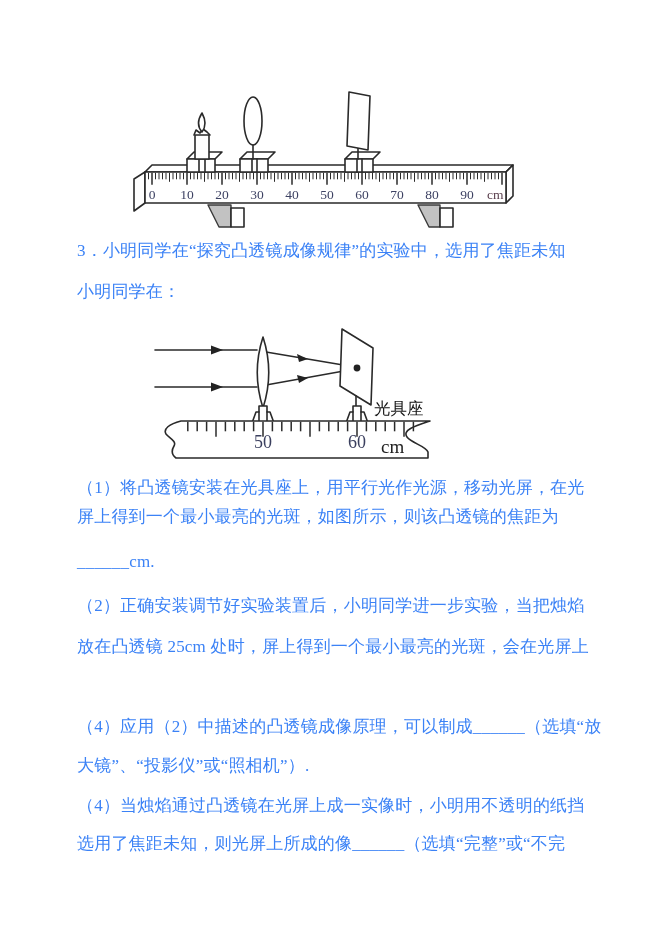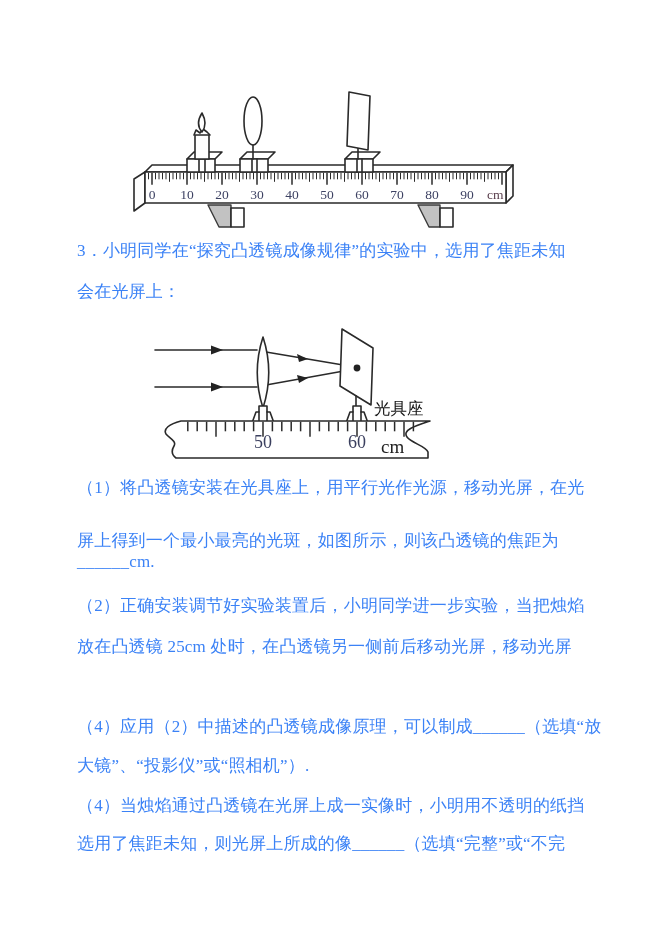--- a/index.html
+++ b/index.html
@@ -189,21 +189,21 @@
       <line class="ink" x1="357" y1="159" x2="357" y2="172"></line>
       <line class="ink" x1="362" y1="159" x2="362" y2="172"></line>
     </g>
     <g>
       <line class="ink" x1="358" y1="147" x2="358" y2="159"></line>
       <polygon class="wfill" points="349,92 370,96 368,150 347,146"></polygon>
     </g>
   </svg>
 
   <div class="tl" style="top:240px">3．小明同学在“探究凸透镜成像规律”的实验中，选用了焦距未知</div>
-  <div class="tl" style="top:281px">会在光屏上：</div>
+  <div class="tl" style="top:281px">小明同学在：</div>
 
   <svg style="left:130px;top:318px;" width="345" height="148" viewBox="130 318 345 148">
 
     <g>
       <line class="ink" x1="155" y1="350" x2="257" y2="350"></line>
       <polygon class="solid" points="223,350 211,345.5 211,354.5"></polygon>
       <line class="ink" x1="155" y1="387" x2="257" y2="387"></line>
       <polygon class="solid" points="223,387 211,382.5 211,391.5"></polygon>
     </g>
 
@@ -267,25 +267,25 @@
         </g>
       <text class="rnum2" x="263" y="448" text-anchor="middle">50</text>
       <text class="rnum2" x="357" y="448" text-anchor="middle">60</text>
       <text class="runit2" x="381" y="453">cm</text>
     </g>
 
     <text class="cnlabel" x="374" y="414">光具座</text>
   </svg>
 
   <div class="tl" style="top:477px">（1）将凸透镜安装在光具座上，用平行光作光源，移动光屏，在光</div>
-  <div class="tl" style="top:530px">屏上得到一个最小最亮的光斑，如图所示，则该凸透镜的焦距为</div>
+  <div class="tl" style="top:506px">屏上得到一个最小最亮的光斑，如图所示，则该凸透镜的焦距为</div>
   <div class="tl" style="top:551px">______cm.</div>
 
   <div class="tl" style="top:595px">（2）正确安装调节好实验装置后，小明同学进一步实验，当把烛焰</div>
-  <div class="tl" style="top:636px">放在凸透镜 25cm 处时，在凸透镜另一侧前后移动光屏，移动光屏</div>
+  <div class="tl" style="top:636px">放在凸透镜 25cm 处时，屏上得到一个最小最亮的光斑，会在光屏上</div>
 
   <div class="tl" style="top:716px">（4）应用（2）中描述的凸透镜成像原理，可以制成______（选填“放</div>
   <div class="tl" style="top:755px">大镜”、“投影仪”或“照相机”）.</div>
 
   <div class="tl" style="top:795px">（4）当烛焰通过凸透镜在光屏上成一实像时，小明用不透明的纸挡</div>
   <div class="tl" style="top:833px">选用了焦距未知，则光屏上所成的像______（选填“完整”或“不完</div>
 
 </div>
 
 </body></html>

